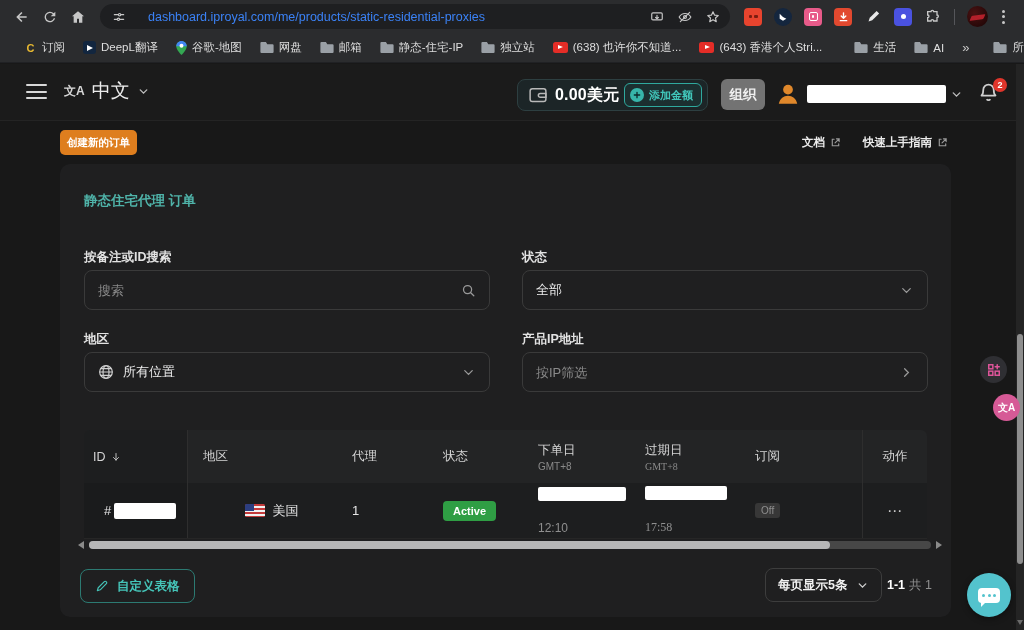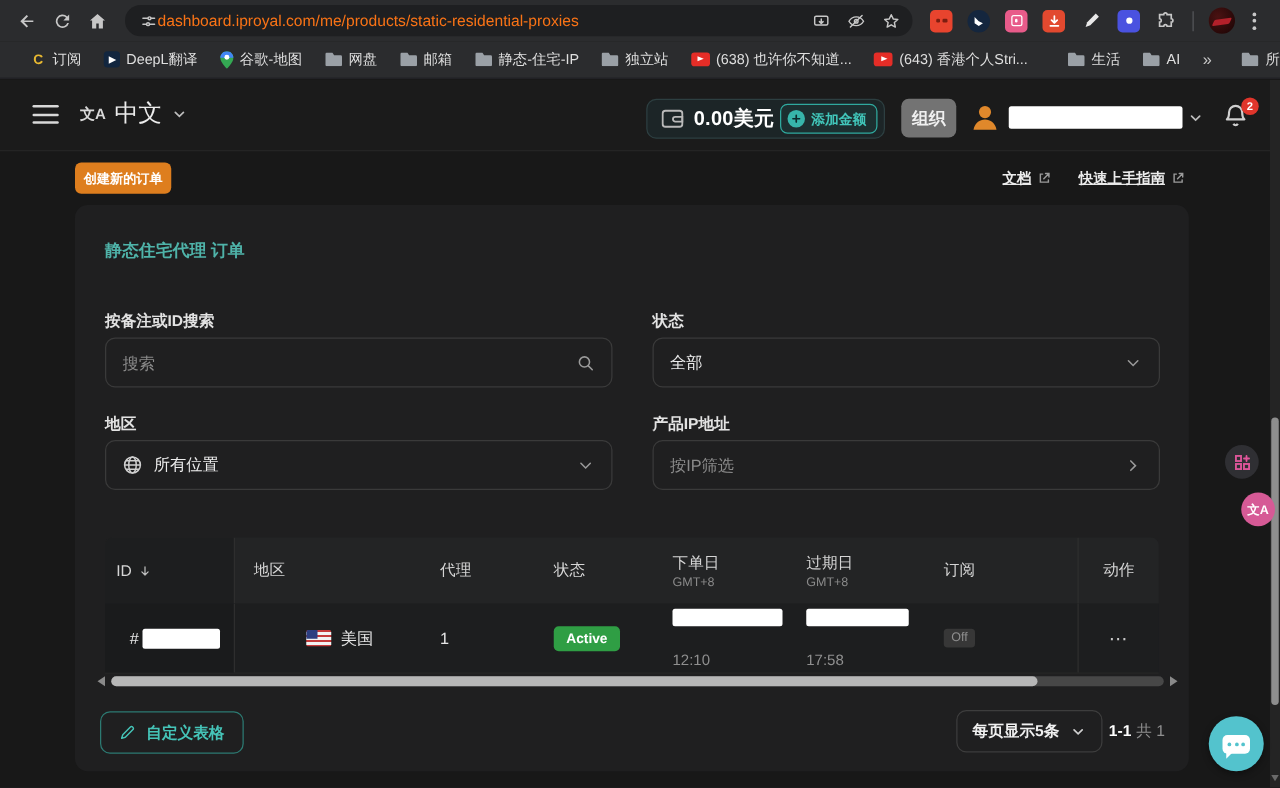--- a/index.html
+++ b/index.html
@@ -4,21 +4,21 @@
 <style>
   * { margin:0; padding:0; box-sizing:border-box; }
   html,body { width:1024px; height:630px; overflow:hidden; }
   body { font-family:"Liberation Sans","DejaVu Sans",sans-serif; background:#181818; position:relative; color:#e6e6e6; }
 
   
   .toolbar { position:absolute; top:0; left:0; width:1024px; height:33px; background:#2b2c2e; display:flex; align-items:center; }
   .tb-icon { width:16px; height:16px; color:#c7c7c7; flex:0 0 auto; }
   .tb-btn { display:flex; align-items:center; justify-content:center; width:28px; height:28px; border-radius:50%; }
   .addr { margin-left:8px; width:630px; height:25px; background:#1e1f21; border-radius:13px; display:flex; align-items:center; padding:0 10px 0 12px; }
-  .addr .url { flex:1; font-size:12.5px; color:#f97316; margin-left:0; white-space:nowrap; overflow:hidden; }
+  .addr .url { flex:1; font-size:12.5px; color:#3b82f6; margin-left:22px; white-space:nowrap; overflow:hidden; }
   .addr .tb-icon { width:14px; height:14px; }
   .addr .right-ic { margin-left:14px; }
   .ext-row { display:flex; align-items:center; gap:12px; margin-left:14px; }
   .ext { width:18px; height:18px; border-radius:4px; display:flex; align-items:center; justify-content:center; font-size:11px; font-weight:bold; color:#fff; }
   .ext-red { background:#e8442e; }
   .ext-red i { width:9px; height:4px; display:flex; gap:2px; }
   .ext-red i b { width:3.5px; height:3.5px; background:#7c1d10; border-radius:1px; }
   .ext-deepl { background:#14263e; border-radius:50%; }
   .ext-pink { background:#e85b8a; }
   .ext-pink i { width:9px; height:9px; border:1.5px solid #fff; border-radius:2px; display:block; position:relative; }
@@ -62,21 +62,21 @@
   .org-btn { position:absolute; left:721px; top:15px; width:44px; height:31px; background:#737373; border-radius:6px; color:#f0f0f0; font-size:13.5px; font-weight:bold; display:flex; align-items:center; justify-content:center; }
   .user-avatar { position:absolute; left:775px; top:17px; width:26px; height:26px; color:#e0882b; }
   .user-redact { position:absolute; left:807px; top:21px; width:139px; height:18px; background:#fff; border-radius:2px; }
   .user-chev { position:absolute; left:950px; top:24px; }
   .bell-wrap { position:absolute; left:978px; top:18px; width:24px; height:24px; }
   .bell-ic { width:21px; height:21px; color:#cfcfcf; }
   .bell-badge { position:absolute; right:-5px; top:-4px; min-width:14px; height:14px; border-radius:7px; background:#e0352b; color:#fff; font-size:9px; font-weight:bold; display:flex; align-items:center; justify-content:center; padding:0 3px; }
 
   
   .create-btn { position:absolute; left:60px; top:130px; height:25px; background:#de7e1e; border-radius:5px; color:#fff; font-size:10.5px; font-weight:bold; display:flex; align-items:center; padding:0 7px; }
-  .top-links { position:absolute; right:76px; top:135px; display:flex; gap:22px;text-decoration:underline; }
+  .top-links { position:absolute; right:76px; top:135px; display:flex; gap:22px; }
   .tlink { display:flex; align-items:center; gap:5px; font-size:11.5px; font-weight:bold; color:#ececec; }
   .ext-ic { width:11px; height:11px; color:#9a9a9a; }
 
   .card { position:absolute; left:60px; top:164px; width:891px; height:453px; background:#1f1f20; border-radius:10px; }
   .card-title { position:absolute; left:24px; top:28px; font-size:13.5px; font-weight:bold; color:#4fb3a9; }
   .f-label { position:absolute; font-size:12.5px; font-weight:bold; color:#e2e2e2; }
   .field { position:absolute; height:40px; width:406px; border:1px solid #3a3a3a; border-radius:8px; background:transparent; display:flex; align-items:center; padding:0 13px; }
   .field input { flex:1; background:transparent; border:none; outline:none; color:#ececec; font-size:13px; font-family:inherit; min-width:0; }
   .field input::placeholder { color:#8a8a8a; }
   .field .val { flex:1; font-size:13px; color:#ececec; }
@@ -87,21 +87,21 @@
   .tbl { position:absolute; left:24px; top:266px; width:843px; }
   .thead { display:flex; height:53px; background:#232425; border-radius:6px 6px 0 0; overflow:hidden; }
   .trow { display:flex; height:56px; background:#1d1e1f; border-bottom:1px solid #262626; }
   .c { display:flex; flex-direction:column; justify-content:center; }
   .c0{width:104px; padding-left:9px; background:#1d1e1f; border-right:1px solid #2e2e2e;}
   .trow .c0{ background:#1a1b1c; }
   .c1{width:152px; padding-left:15px;}
   .c2{width:85px; padding-left:12px;}
   .c3{width:95px; padding-left:18px;}
   .c4{width:107px; padding-left:18px;}
-  .c5{width:113px; padding-left:18px;}
+  .c5{width:113px; padding-left:18px;font-family:Liberation Serif, serif;}
   .c6{width:122px; padding-left:15px;}
   .c7{width:65px; border-left:1px solid #2e2e2e; align-items:center; padding-left:0;}
   .th-lbl { font-size:12.5px; font-weight:500; color:#d5d5d5; display:flex; align-items:center; gap:4px; }
   .th-sub { font-size:10px; color:#8a8a8a; margin-top:2px; }
   .sort-ic { width:12px; height:12px; color:#bdbdbd; }
   .idcell { flex-direction:row; align-items:center; gap:3px; font-size:13px; color:#e6e6e6; }
   .redact { background:#fff; border-radius:2px; }
   .flagrow { flex-direction:row; align-items:center; gap:8px; font-size:13px; }
   .usflag { width:20px; height:13px; border-radius:1.5px; background:repeating-linear-gradient(180deg,#c43a3a 0 2px,#f2f2f2 2px 4px); position:relative; overflow:hidden; }
   .usflag::after { content:""; position:absolute; left:0; top:0; width:9px; height:7px; background:#2c3e80; }

